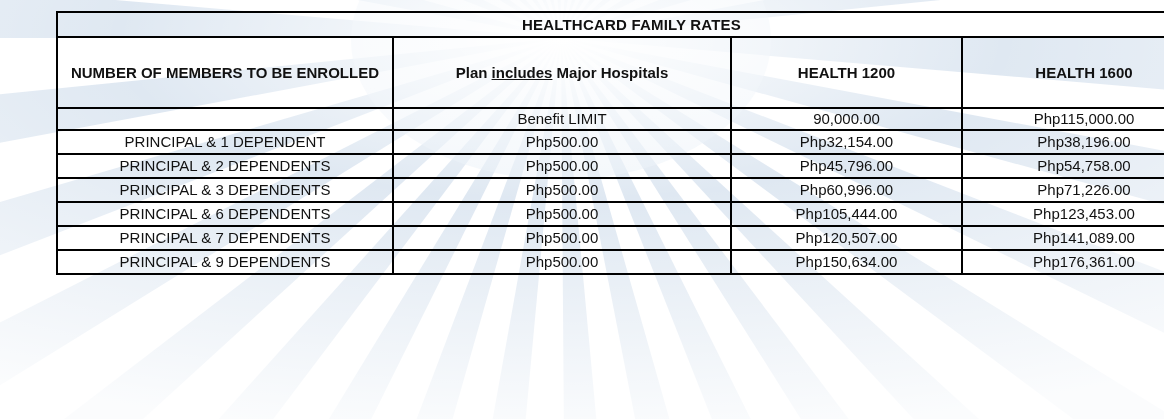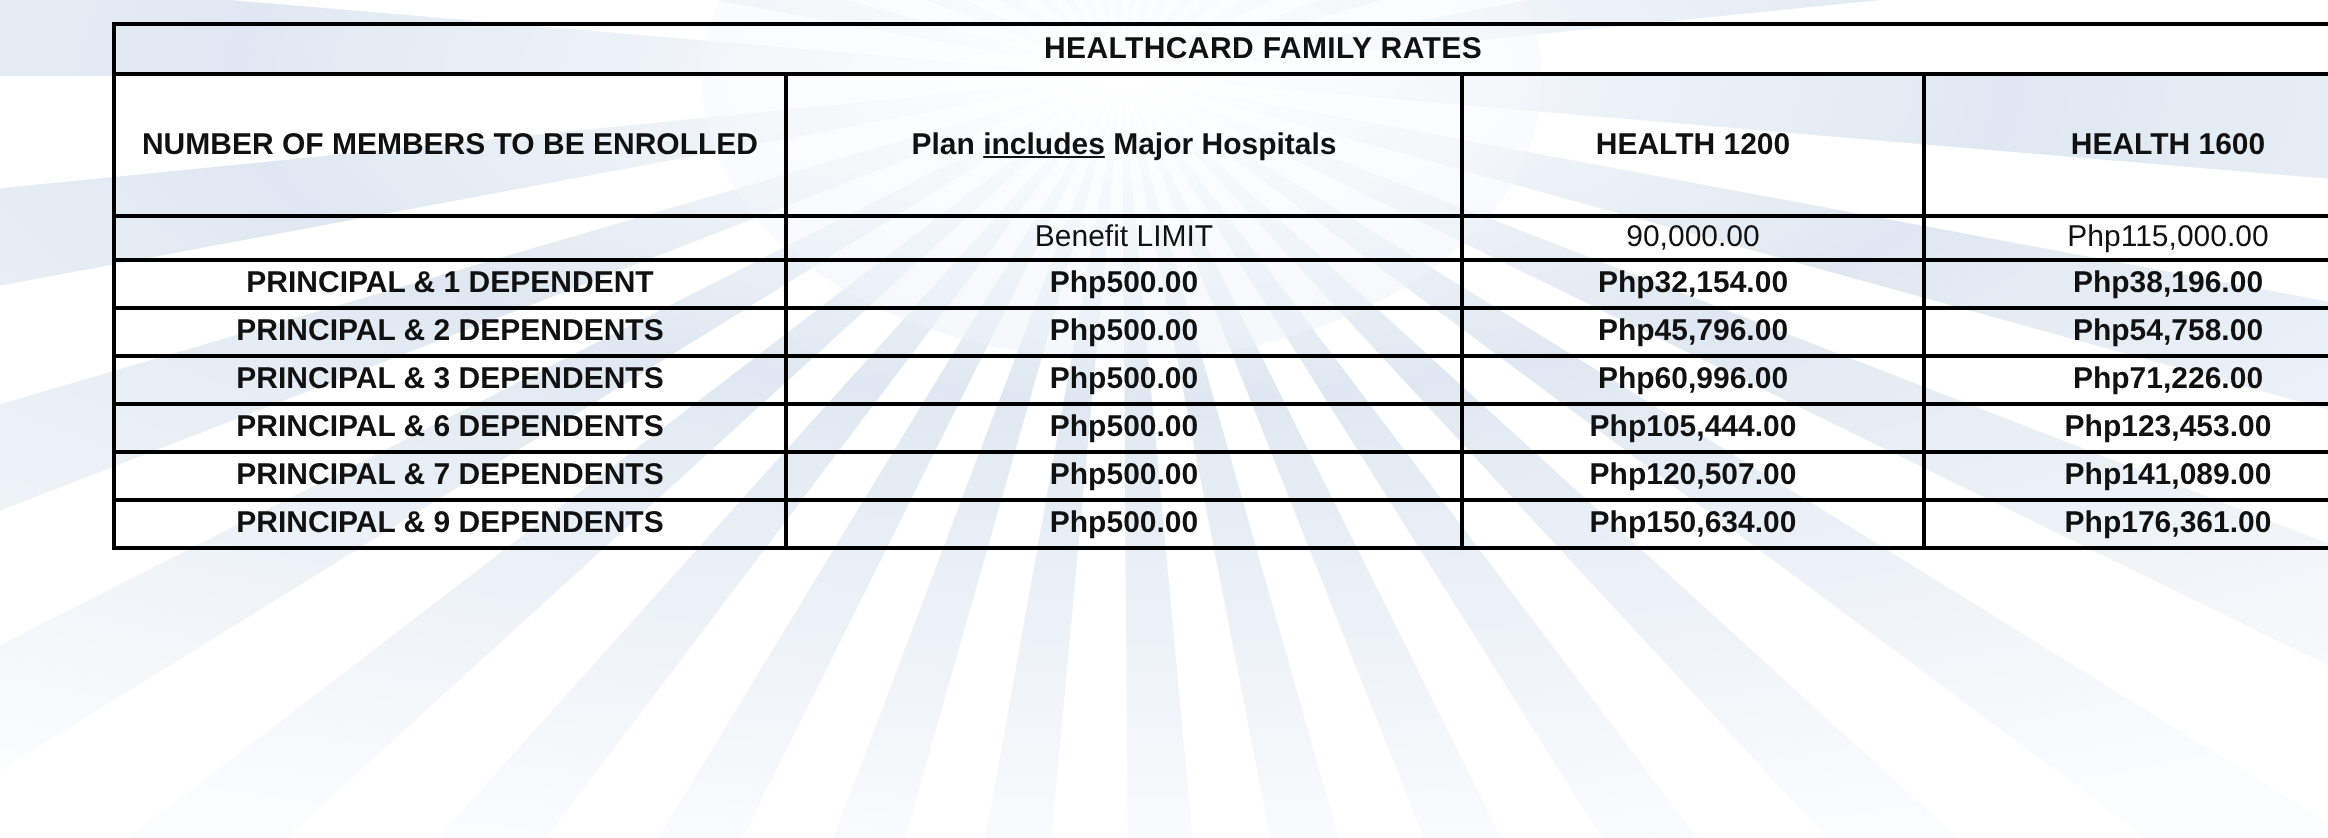--- a/index.html
+++ b/index.html
@@ -80,21 +80,21 @@
     font-size: 15px;
     white-space: normal;
     padding: 0 6px;
   }
   .u { text-decoration: underline; }
 
   
   tr.spec-row td { height: 20px; }
 
   
-  tr.data-row td { height: 22px; font-weight: bold; }
+  tr.data-row td { height: 22px; }
 
   td.blank-cell { }
 </style>
 </head>
 <body>
 
 <svg id="watermark" viewBox="0 0 1164 419" preserveAspectRatio="none" aria-hidden="true">
   <defs>
     <radialGradient id="fade" cx="0.482" cy="0.095" r="0.95">
       <stop offset="0%" stop-color="#ffffff" stop-opacity="1"></stop>

